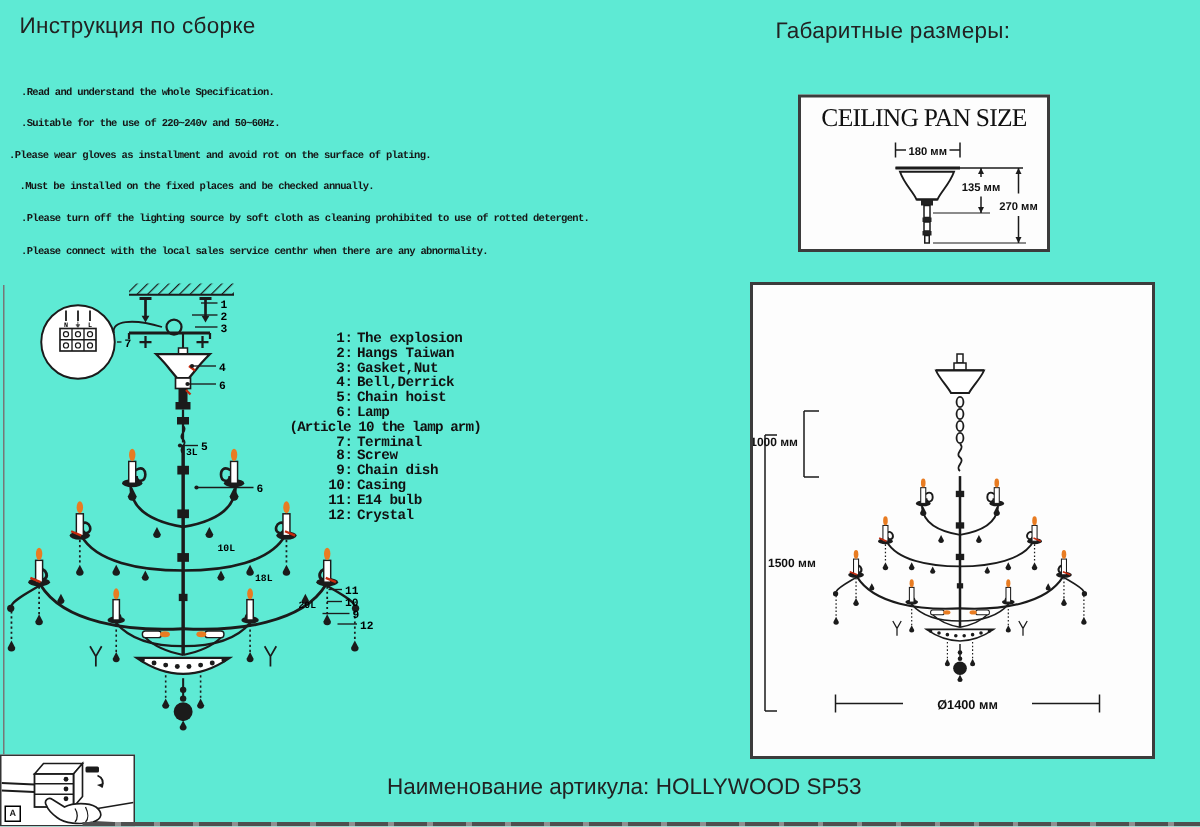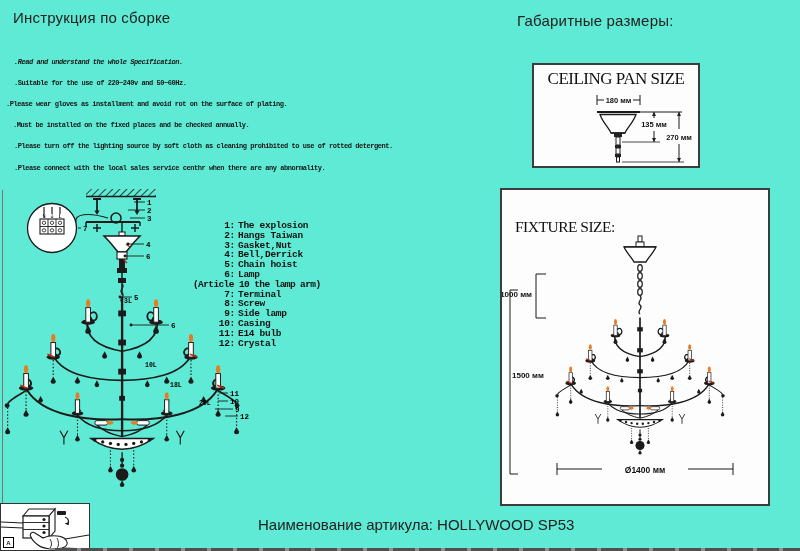--- a/index.html
+++ b/index.html
@@ -148,21 +148,21 @@
       <path class="fl" d="M130,191 l2.4,4.6 a2.4,2.4 0 1,1 -4.8,0 z"></path>
     </g>
   </defs>
 </svg>
 
 <div id="page">
 
   <div class="abs ru-title" style="left:13px;top:9px;font-size:15px;">Инструкция по сборке</div>
   <div class="abs ru-title" style="left:517px;top:12px;">Габаритные размеры:</div>
 
-  <div class="abs instr" style="left:14px;top:58px;font-style:italic;">.Read and understand the whole Specification.</div>
+  <div class="abs instr" style="left:14px;top:58px;">.Read and understand the whole Specification.</div>
   <div class="abs instr" style="left:14px;top:79px;">.Suitable for the use of 220~240v and 50~60Hz.</div>
   <div class="abs instr" style="left:6px;top:99.5px;">.Please wear gloves as installment and avoid rot on the surface of plating.</div>
   <div class="abs instr" style="left:13px;top:121px;">.Must be installed on the fixed places and be checked annually.</div>
   <div class="abs instr" style="left:14px;top:142px;">.Please turn off the lighting source by soft cloth as cleaning prohibited to use of rotted detergent.</div>
   <div class="abs instr" style="left:14px;top:164px;">.Please connect with the local sales service centhr when there are any abnormality.</div>
 
   <div class="abs box" style="left:532px;top:63px;width:168px;height:105px;">
     <div class="abs box-title" style="left:0;top:4px;width:100%;text-align:center;font-size:17px;letter-spacing:-0.5px;">CEILING PAN SIZE</div>
     <svg class="abs" style="left:0;top:0;" width="164" height="101" viewBox="0 0 164 101">
 
@@ -193,21 +193,20 @@
       <line class="ln" x1="88" y1="97" x2="150" y2="97" stroke-width="0.8"></line>
       <line class="ln" x1="145" y1="47" x2="145" y2="64" stroke-width="1"></line>
       <line class="ln" x1="145" y1="79" x2="145" y2="97" stroke-width="1"></line>
       <path class="fl" d="M145,47 l-2,4 h4 z"></path>
         <path class="fl" d="M145,97 l-2,-4 h4 z"></path>
       <text class="dimtxt" x="145" y="75" font-size="7.5" text-anchor="middle">270 мм</text>
     </svg>
   </div>
 
   <div class="abs box" style="left:500px;top:188px;width:270px;height:318px;">
-    <div class="abs box-title" style="left:13px;top:28px;font-size:15.5px;letter-spacing:-0.5px;">FIXTURE SIZE:</div>
     <svg class="abs" style="left:0;top:0;" width="266" height="314" viewBox="0 0 266 314">
 
       <rect class="wh" x="136" y="46" width="4" height="6" stroke-width="1"></rect>
       <rect class="wh" x="134" y="52" width="8" height="5" stroke-width="1"></rect>
       <line class="ln" x1="122" y1="57" x2="154" y2="57" stroke-width="1.6"></line>
       <path class="wh" stroke-width="1.3" d="M122,57 C124,62 130,68 132,72 L144,72 C146,68 152,62 154,57 Z"></path>
 
       <ellipse class="ln" cx="138" cy="78" rx="2.3" ry="3.4" stroke-width="1.2"></ellipse>
       <ellipse class="ln" cx="138" cy="86" rx="2.3" ry="3.4" stroke-width="1.2"></ellipse>
       <ellipse class="ln" cx="138" cy="94" rx="2.3" ry="3.4" stroke-width="1.2"></ellipse>
@@ -259,21 +258,21 @@
     <div class="prow">
         <span class="pn">7:</span>
         <span class="pv">Terminal</span>
       </div>
     <div class="prow">
         <span class="pn">8:</span>
         <span class="pv">Screw</span>
       </div>
     <div class="prow">
         <span class="pn">9:</span>
-        <span class="pv">Side lamp</span>
+        <span class="pv">Chain dish</span>
       </div>
     <div class="prow">
         <span class="pn">10:</span>
         <span class="pv">Casing</span>
       </div>
     <div class="prow">
         <span class="pn">11:</span>
         <span class="pv">E14 bulb</span>
       </div>
     <div class="prow">

